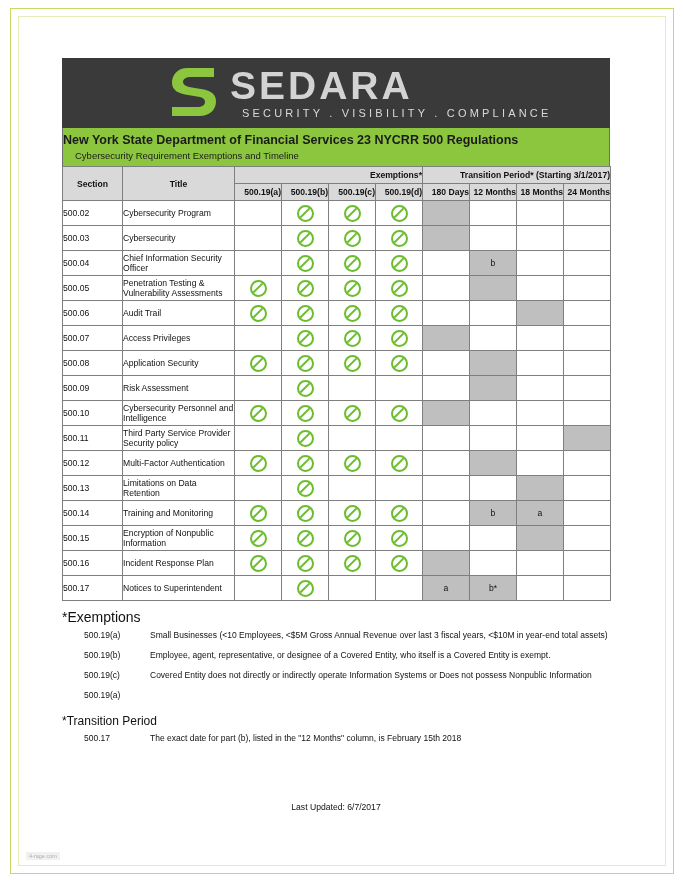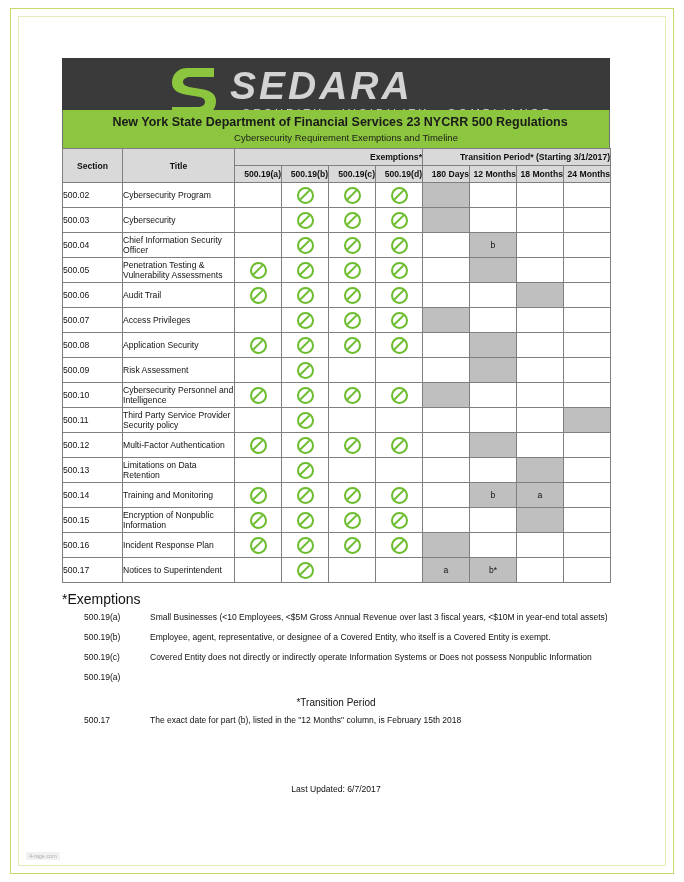--- a/index.html
+++ b/index.html
@@ -39,24 +39,23 @@
   }
   .content {
     position: absolute;
     left: 62px; top: 58px;
     width: 548px;
   }
 
   
   .logo-band {
     background: #3a3a3a;
-    height: 52px;
+    height: 70px;
     position: relative;
     overflow: hidden;
-    font-style: italic;
   }
   .logo-mark {
     position: absolute;
     left: 106px; top: 6px;
     width: 54px; height: 56px;
   }
   .logo-text {
     position: absolute;
     left: 168px; top: 6px;
     color: #d3d3d3;
@@ -70,22 +69,21 @@
     left: 180px; top: 49px;
     color: #d9d9d9;
     font-size: 11px;
     letter-spacing: 3.2px;
   }
 
   .green-band {
     background: #8cc63e;
     border-left: 1px solid #6f6f6f;
     border-right: 1px solid #6f6f6f;
-    text-align: center;
-    padding: 4px 0 3px 8px;
+    padding: 4px 0 3px 0;
   }
   .green-title {
     font-size: 12.5px;
     font-weight: bold;
     color: #1b1b1b;
     line-height: 17px;
   }
   .green-sub {
     font-size: 9.5px;
     color: #1b1b1b;
@@ -175,24 +173,23 @@
     padding-left: 22px;
   }
   .note-key {
     width: 66px;
     flex: 0 0 66px;
   }
   .note-val {
     flex: 1;
   }
   .notes-title2 {
-    font-size: 10px;
+    font-size: 12px;
     margin-top: 14px;
     margin-bottom: 5px;
-    text-align: center;
   }
   .footer-updated {
     text-align: center;
     font-size: 8.6px;
     margin-top: 58px;
     color: #111;
   }
   .watermark {
     position: absolute;
     left: 26px;

